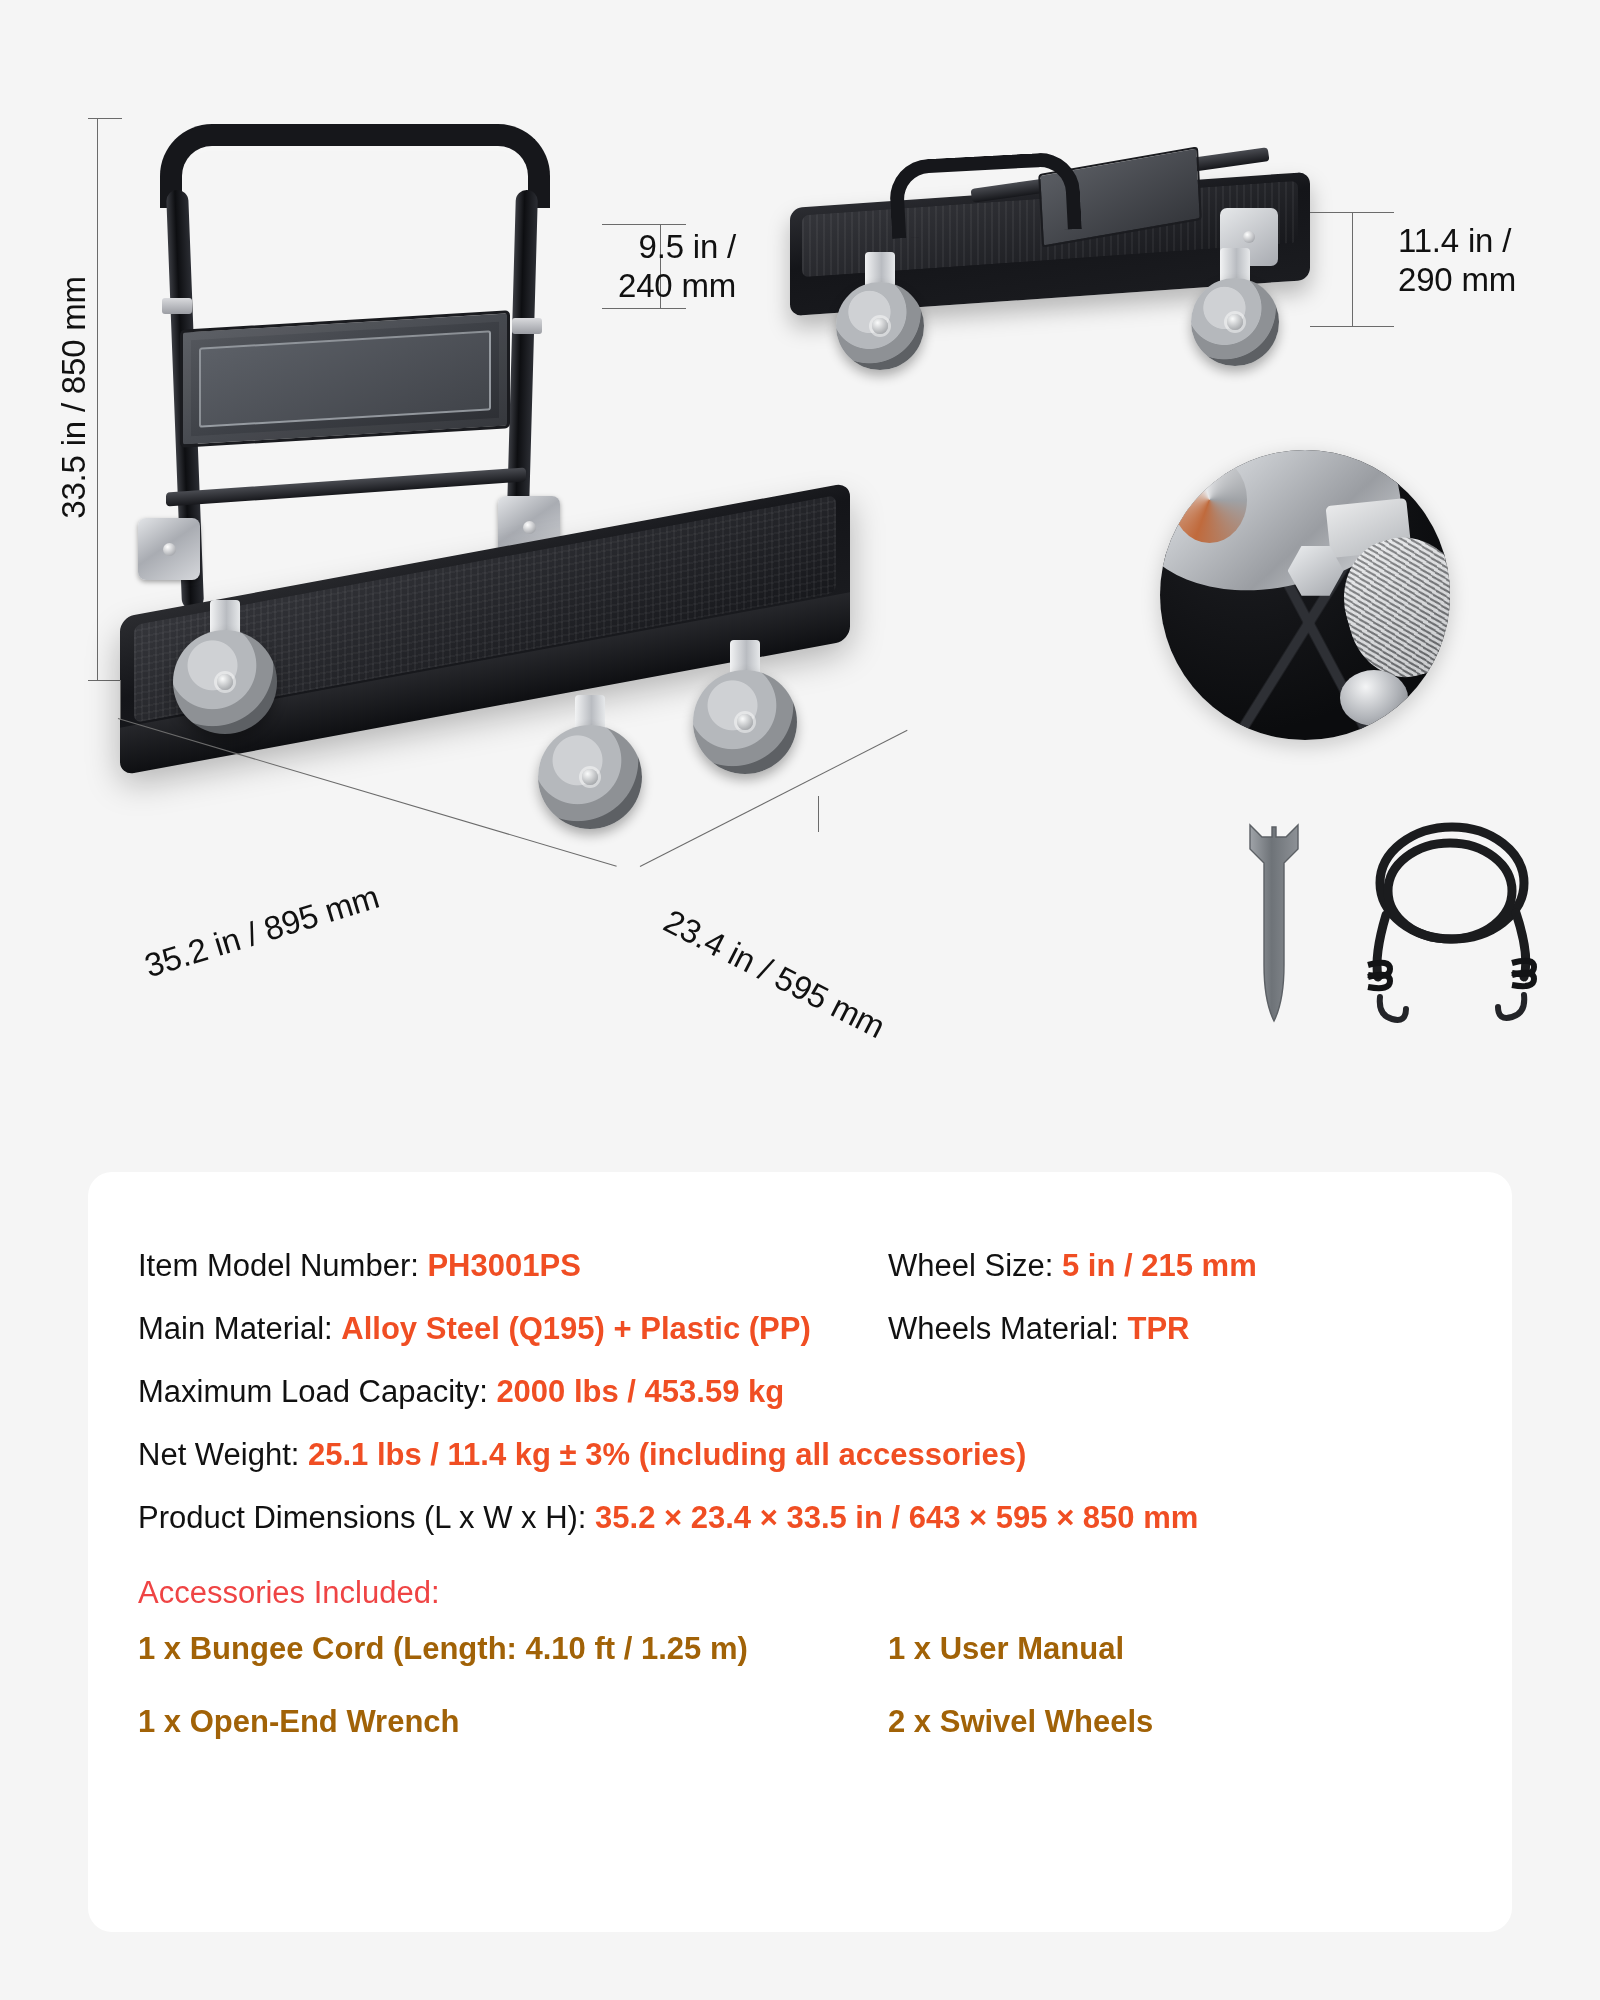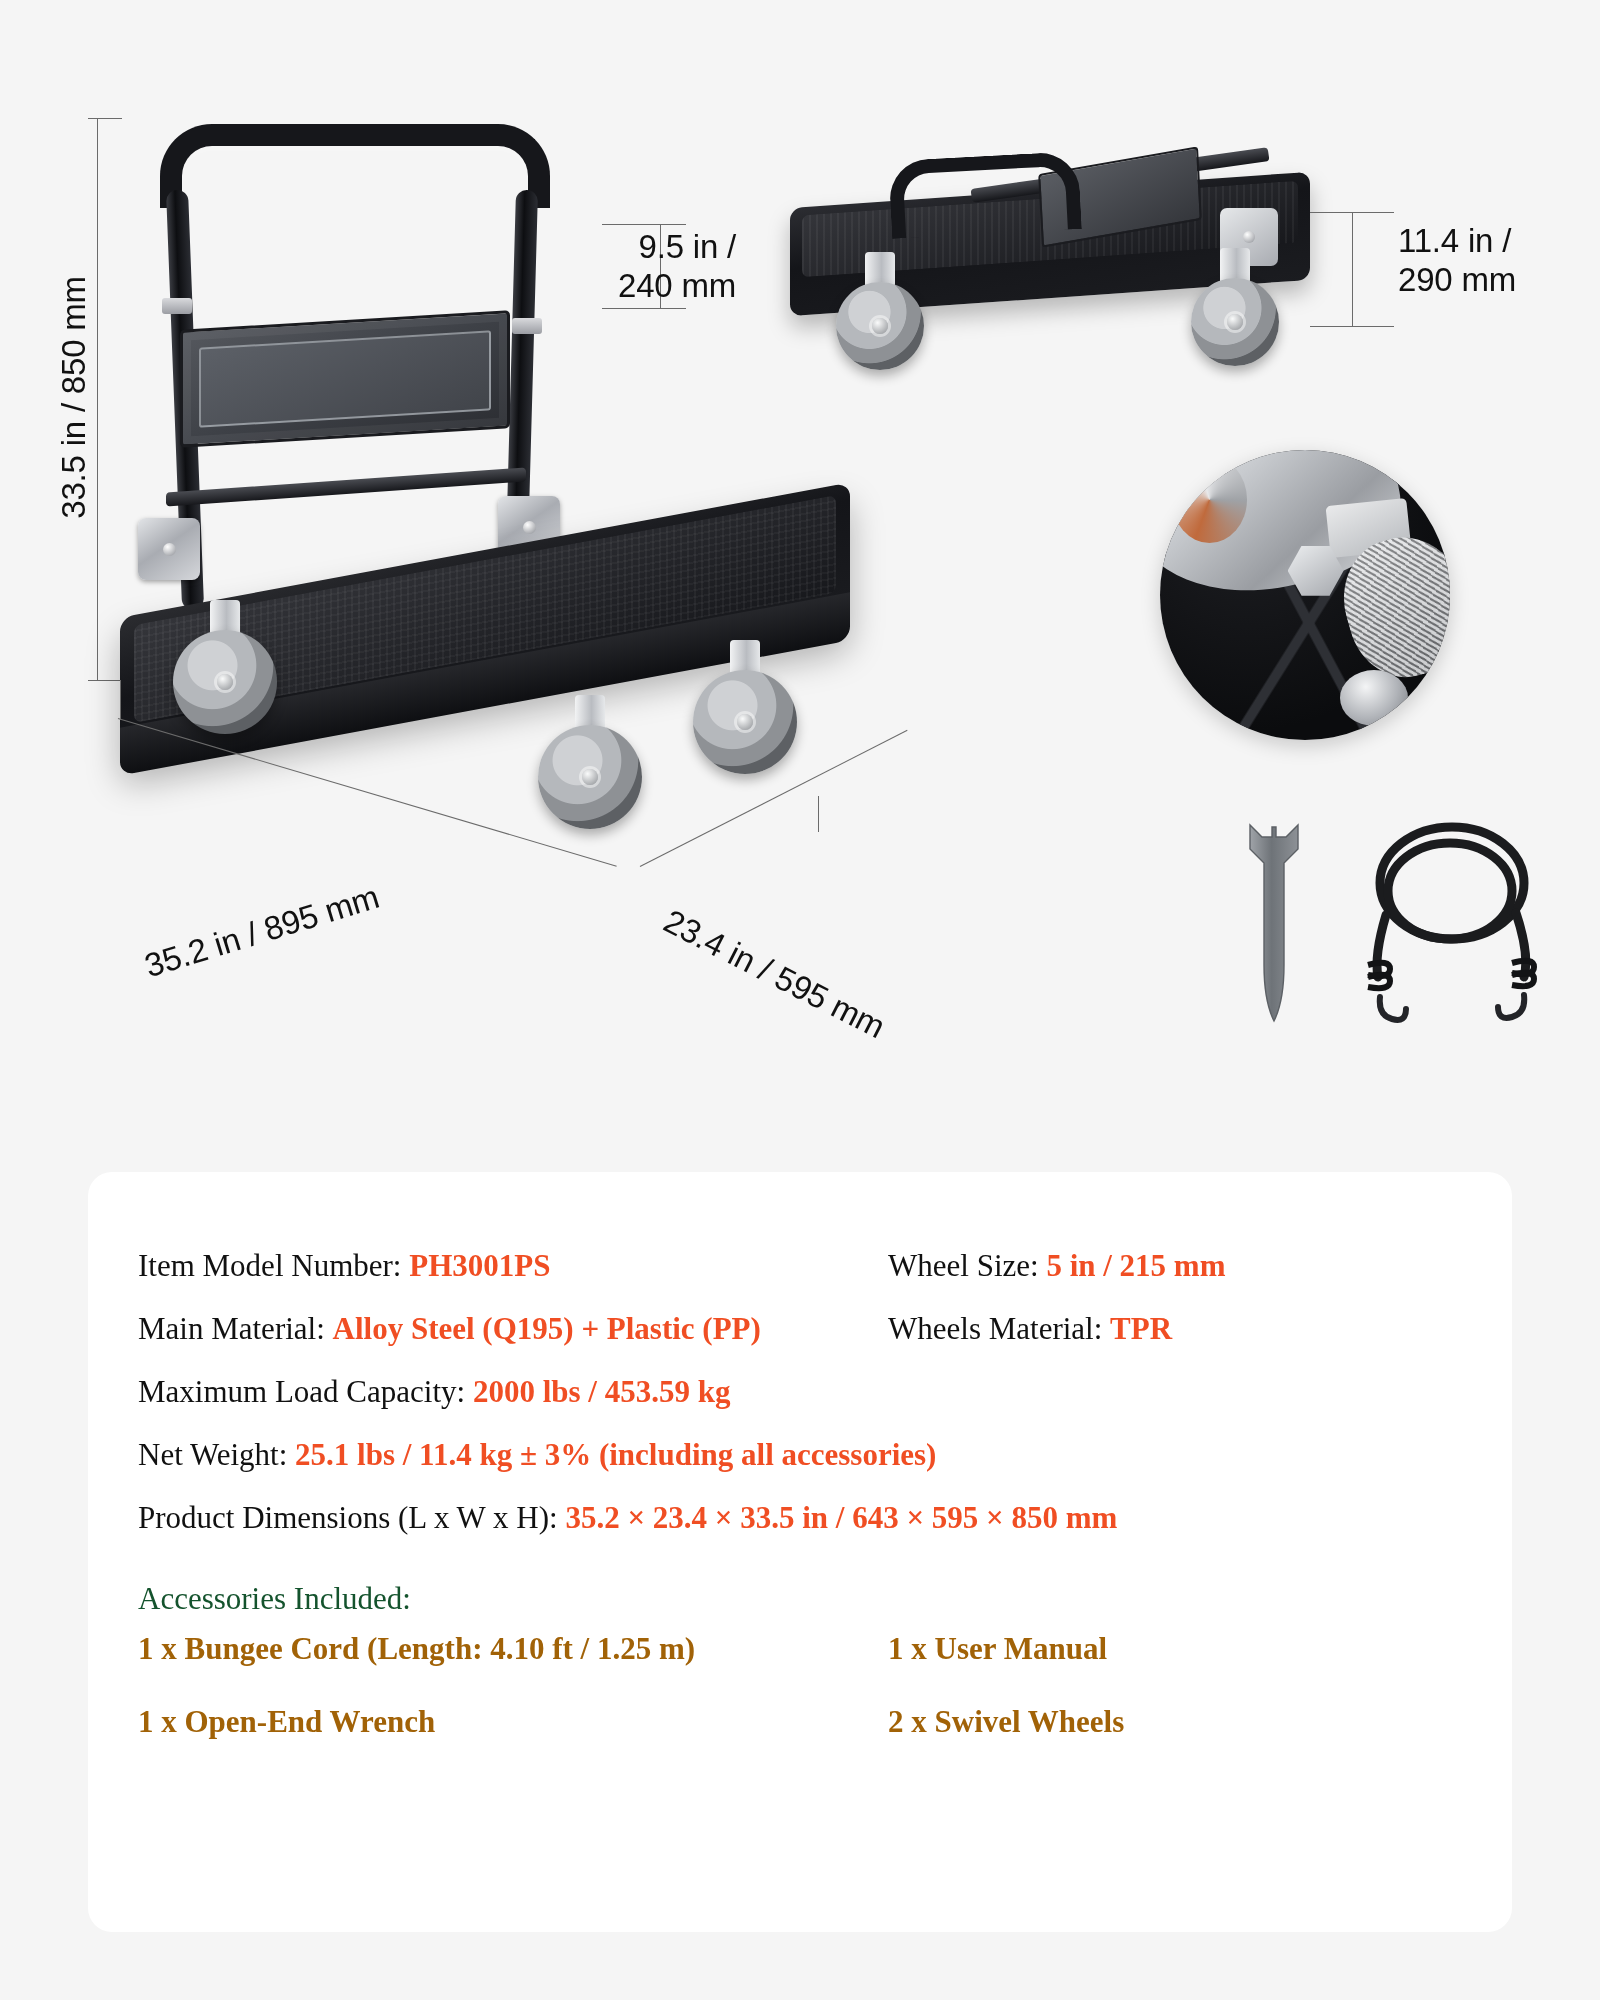--- a/index.html
+++ b/index.html
@@ -229,41 +229,41 @@
     border-radius:5px; transform:rotate(-6deg);
   }
 
   
   #wrench { position:absolute; left:1240px; top:815px; width:70px; height:210px; }
   #cord   { position:absolute; left:1340px; top:805px; width:220px; height:225px; }
 
   
   #spec-card {
     position:absolute; left:88px; top:1172px; width:1424px; height:760px;
-    background:#fff; border-radius:24px;font-family:Liberation Serif, serif;
+    background:#fff; border-radius:24px;
   }
   #spec-body { padding:62px 0 0 0; }
 
   .spec-row {
     position:relative;
     height:63px;
     padding-left:50px;
   }
   .spec-line {
     position:absolute; left:50px; top:0;
     font-size:31px; color:#111; white-space:nowrap;
     line-height:63px;
   }
   .spec-line.right { left:800px; }
   .spec-line .val { color:#f04e23; font-weight:700; }
   .spec-line .lbl { font-weight:400; }
 
   .acc-head {
-    position:absolute; left:50px; top:18px;
-    font-size:31px; color:#14532d; line-height:63px;
+    position:absolute; left:50px; top:12px;
+    font-size:31px; color:#ef4444; line-height:63px;
   }
   .acc-item {
     position:absolute; top:0;
     font-size:31px; color:#a16207; font-weight:700; line-height:63px;
     white-space:nowrap;
   }
   .acc-item.col1 { left:50px; }
   .acc-item.col2 { left:800px; }
 </style>
 </head>

